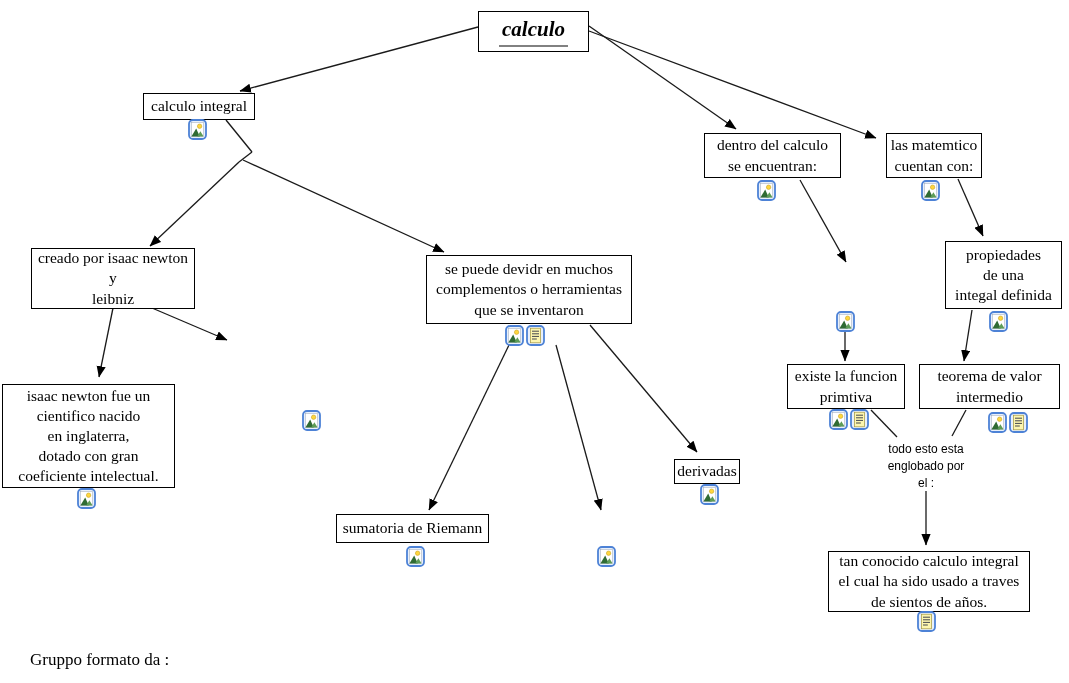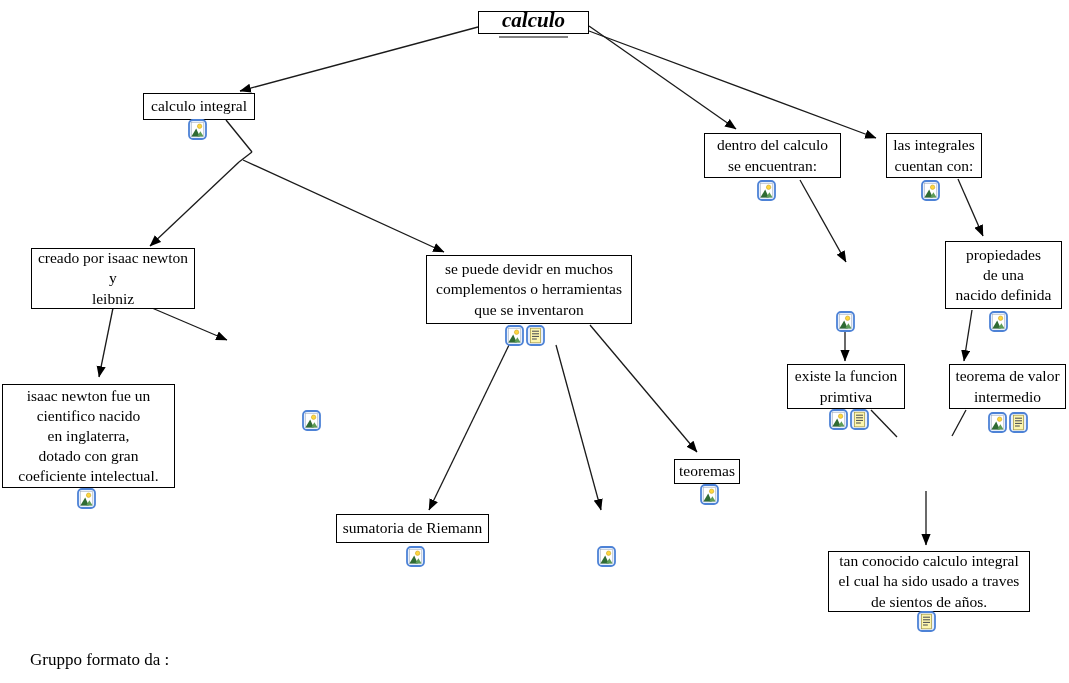--- a/index.html
+++ b/index.html
@@ -83,67 +83,70 @@
     <line x1="590" y1="325" x2="697" y2="452" marker-end="url(#arr)"></line>
     <line x1="800" y1="180" x2="846" y2="262" marker-end="url(#arr)"></line>
     <line x1="845" y1="328" x2="845" y2="361" marker-end="url(#arr)"></line>
     <line x1="958" y1="179" x2="983" y2="236" marker-end="url(#arr)"></line>
     <line x1="972" y1="310" x2="964" y2="361" marker-end="url(#arr)"></line>
     <line x1="871" y1="410" x2="897" y2="437"></line>
     <line x1="966" y1="410" x2="952" y2="436"></line>
     <line x1="926" y1="491" x2="926" y2="545" marker-end="url(#arr)"></line>
   </svg>
 
-  <div class="node title" style="left:478px;top:11px;width:111px;height:23px">
+  <div class="node title" style="left:478px;top:11px;width:111px;height:41px">
     <span class="u">calculo</span>
   </div>
 
   <div class="node" style="left:143px;top:93px;width:112px;height:27px">calculo integral</div>
 
   <div class="node" style="left:704px;top:133px;width:137px;height:45px">dentro del calculo
 se encuentran:</div>
 
-  <div class="node" style="left:886px;top:133px;width:96px;height:45px">las integrales
+  <div class="node" style="left:886px;top:133px;width:96px;height:45px">las matemtico
 cuentan con:</div>
 
   <div class="node" style="left:31px;top:248px;width:164px;height:61px">creado por isaac newton
 y
 leibniz</div>
 
   <div class="node" style="left:426px;top:255px;width:206px;height:69px">se puede devidr en muchos
 complementos o herramientas
 que se inventaron</div>
 
 
   <div class="node" style="left:2px;top:384px;width:173px;height:104px">isaac newton fue un
 cientifico nacido
 en inglaterra,
 dotado con gran
 coeficiente intelectual.</div>
 
 
   <div class="node" style="left:945px;top:241px;width:117px;height:68px">propiedades
 de una
-nacido definida</div>
+integal definida</div>
 
   <div class="node" style="left:787px;top:364px;width:118px;height:45px">existe la funcion
 primtiva</div>
 
-  <div class="node" style="left:949px;top:364px;width:117px;height:45px">teorema de valor
+  <div class="node" style="left:919px;top:364px;width:141px;height:45px">teorema de valor
 intermedio</div>
 
   <div class="node" style="left:336px;top:514px;width:153px;height:29px">sumatoria de Riemann</div>
 
 
-  <div class="node" style="left:674px;top:459px;width:66px;height:25px">teoremas</div>
+  <div class="node" style="left:674px;top:459px;width:66px;height:25px">derivadas</div>
 
   <div class="node" style="left:828px;top:551px;width:202px;height:61px">tan conocido calculo integral
 el cual ha sido usado a traves
 de sientos de años.</div>
 
+  <div class="plainlabel" style="left:874px;top:441px;width:104px;">todo esto esta
+englobado por
+el :</div>
 
   <div class="footer" style="left:30px;top:650px;">Gruppo formato da :</div>
 
   <svg class="res" viewBox="0 0 19 21" style="left:188px;top:119px">
       <use href="#ic-img"></use>
     </svg>
   <svg class="res" viewBox="0 0 19 21" style="left:757px;top:180px">
       <use href="#ic-img"></use>
     </svg>
   <svg class="res" viewBox="0 0 19 21" style="left:921px;top:180px">

